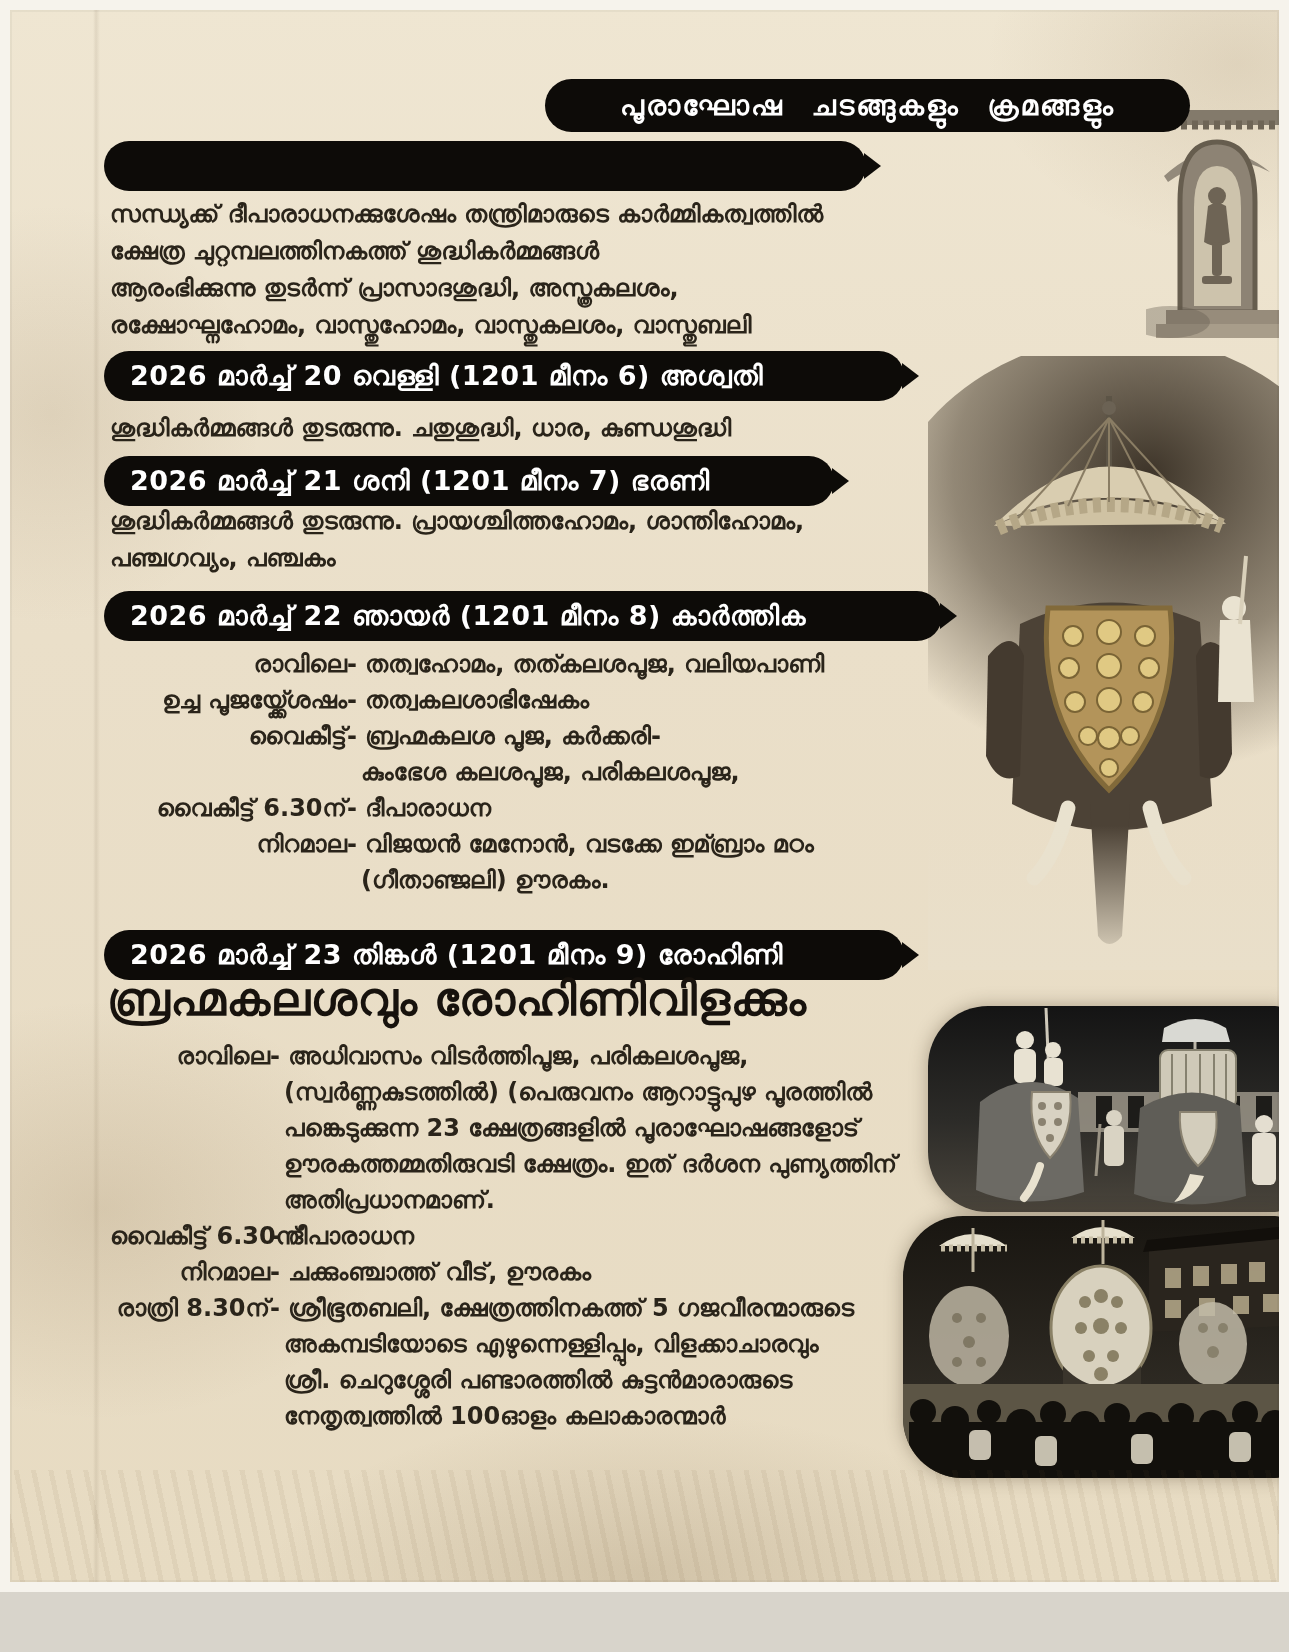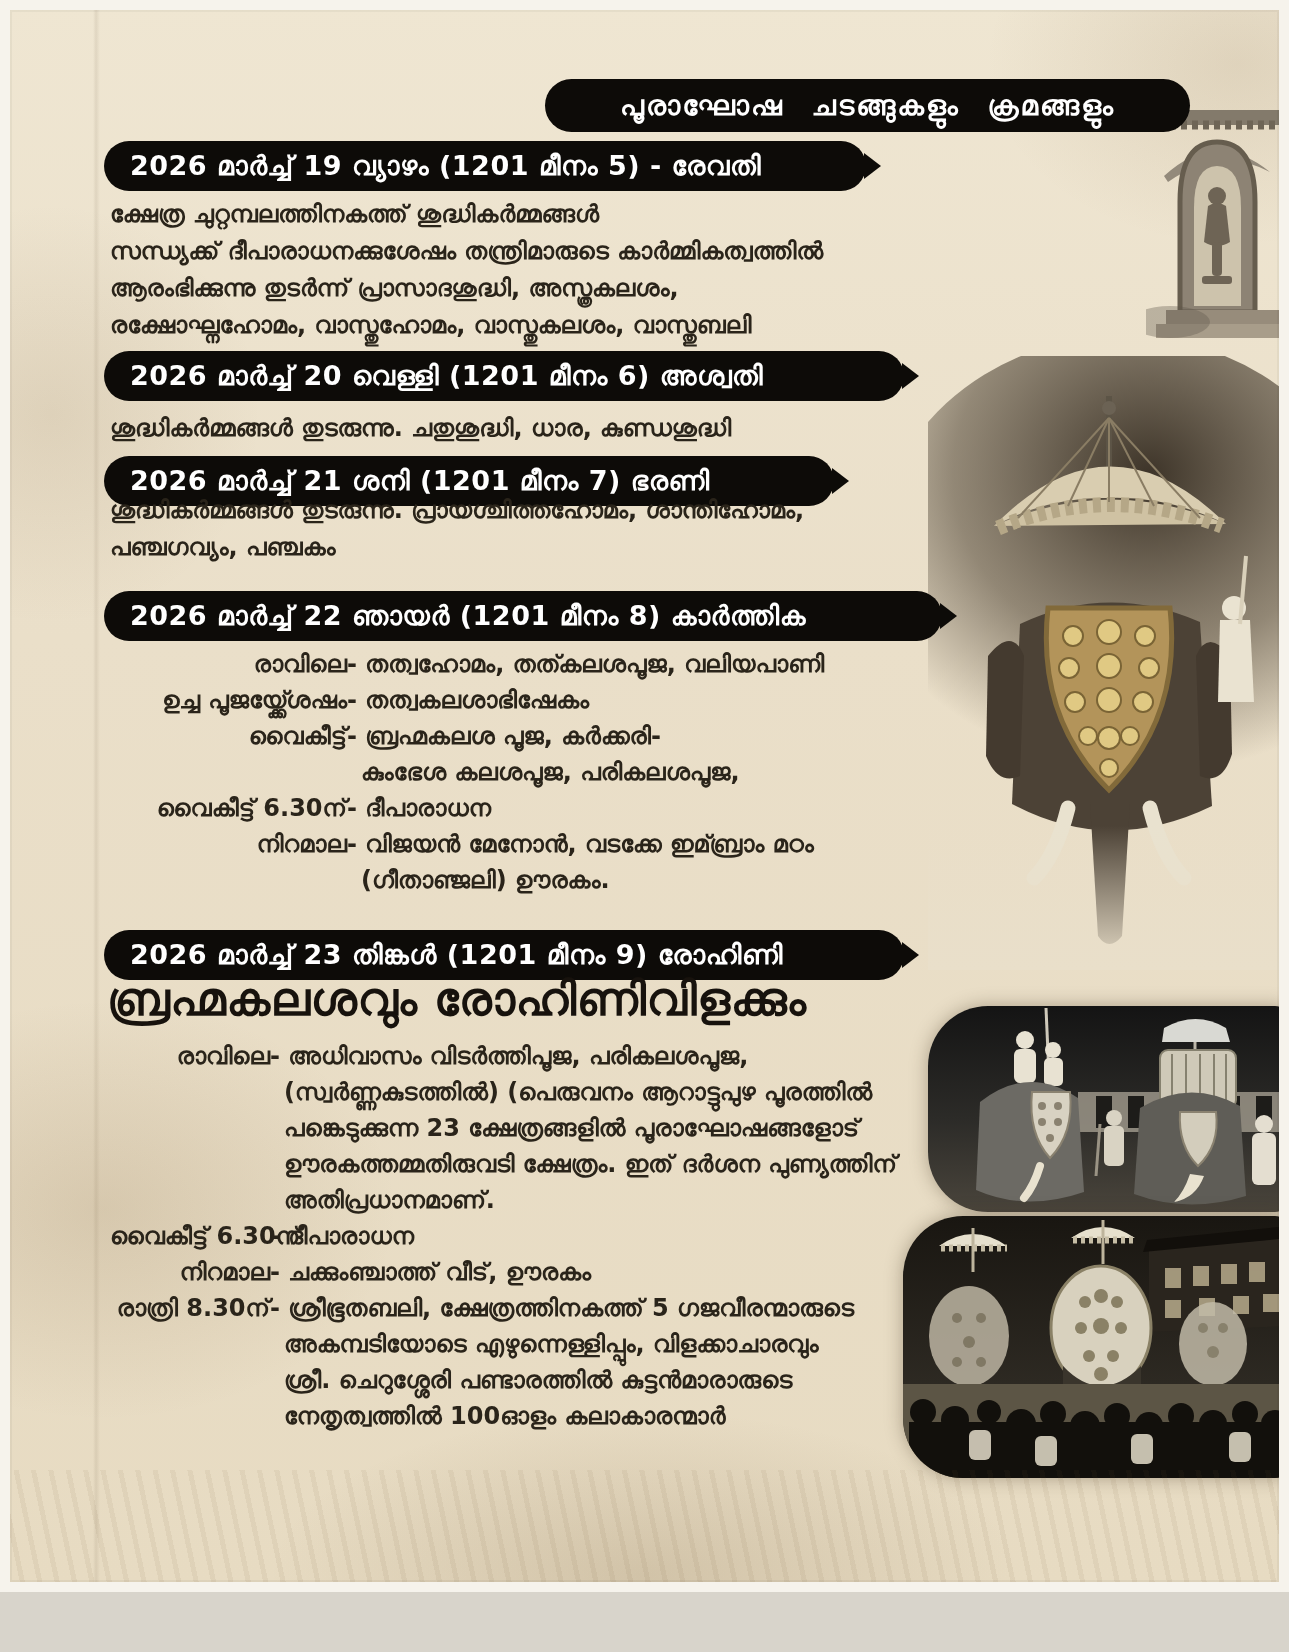--- a/index.html
+++ b/index.html
@@ -306,43 +306,42 @@
         </g>
       </g>
     </svg>
   </div>
 
   <div class="hdr-banner">
     <span class="t">പൂരാഘോഷ  ചടങ്ങുകളും  ക്രമങ്ങളും</span>
   </div>
 
   <div class="banner" style="left:104px;top:141px;width:762px">
-    <span class="t">2026 മാർച്ച് 19 വ്യാഴം (1201 മീനം 5) - രേവതി</span>
     <span class="tail"></span>
   </div>
   <div class="para" style="left:110px;top:196px">
+    <div class="pline">സന്ധ്യക്ക് ദീപാരാധനക്കുശേഷം തന്ത്രിമാരുടെ കാർമ്മികത്വത്തിൽ</div>
     <div class="pline">ക്ഷേത്ര ചുറ്റമ്പലത്തിനകത്ത് ശുദ്ധികർമ്മങ്ങൾ</div>
-    <div class="pline">സന്ധ്യക്ക് ദീപാരാധനക്കുശേഷം തന്ത്രിമാരുടെ കാർമ്മികത്വത്തിൽ</div>
     <div class="pline">ആരംഭിക്കുന്നു തുടർന്ന് പ്രാസാദശുദ്ധി, അസ്ത്രകലശം,</div>
     <div class="pline">രക്ഷോഘ്നഹോമം, വാസ്തുഹോമം, വാസ്തുകലശം, വാസ്തുബലി</div>
   </div>
 
   <div class="banner" style="left:104px;top:351px;width:800px">
     <span class="t">2026 മാർച്ച് 20 വെള്ളി (1201 മീനം 6) അശ്വതി</span>
     <span class="tail"></span>
   </div>
   <div class="para" style="left:110px;top:410px">
     <div class="pline">ശുദ്ധികർമ്മങ്ങൾ തുടരുന്നു. ചതുശുദ്ധി, ധാര, കുണ്ഡശുദ്ധി</div>
   </div>
 
   <div class="banner" style="left:104px;top:456px;width:730px">
     <span class="t">2026 മാർച്ച് 21 ശനി (1201 മീനം 7) ഭരണി</span>
     <span class="tail"></span>
   </div>
-  <div class="para" style="left:110px;top:492px">
+  <div class="para" style="left:110px;top:503px">
     <div class="pline">ശുദ്ധികർമ്മങ്ങൾ തുടരുന്നു. പ്രായശ്ചിത്തഹോമം, ശാന്തിഹോമം,</div>
     <div class="pline">പഞ്ചഗവ്യം, പഞ്ചകം</div>
   </div>
 
   <div class="banner" style="left:104px;top:591px;width:838px">
     <span class="t">2026 മാർച്ച് 22 ഞായർ (1201 മീനം 8) കാർത്തിക</span>
     <span class="tail"></span>
   </div>
   <div class="sched m22" style="left:112px;top:646px">
     <div class="srow">

